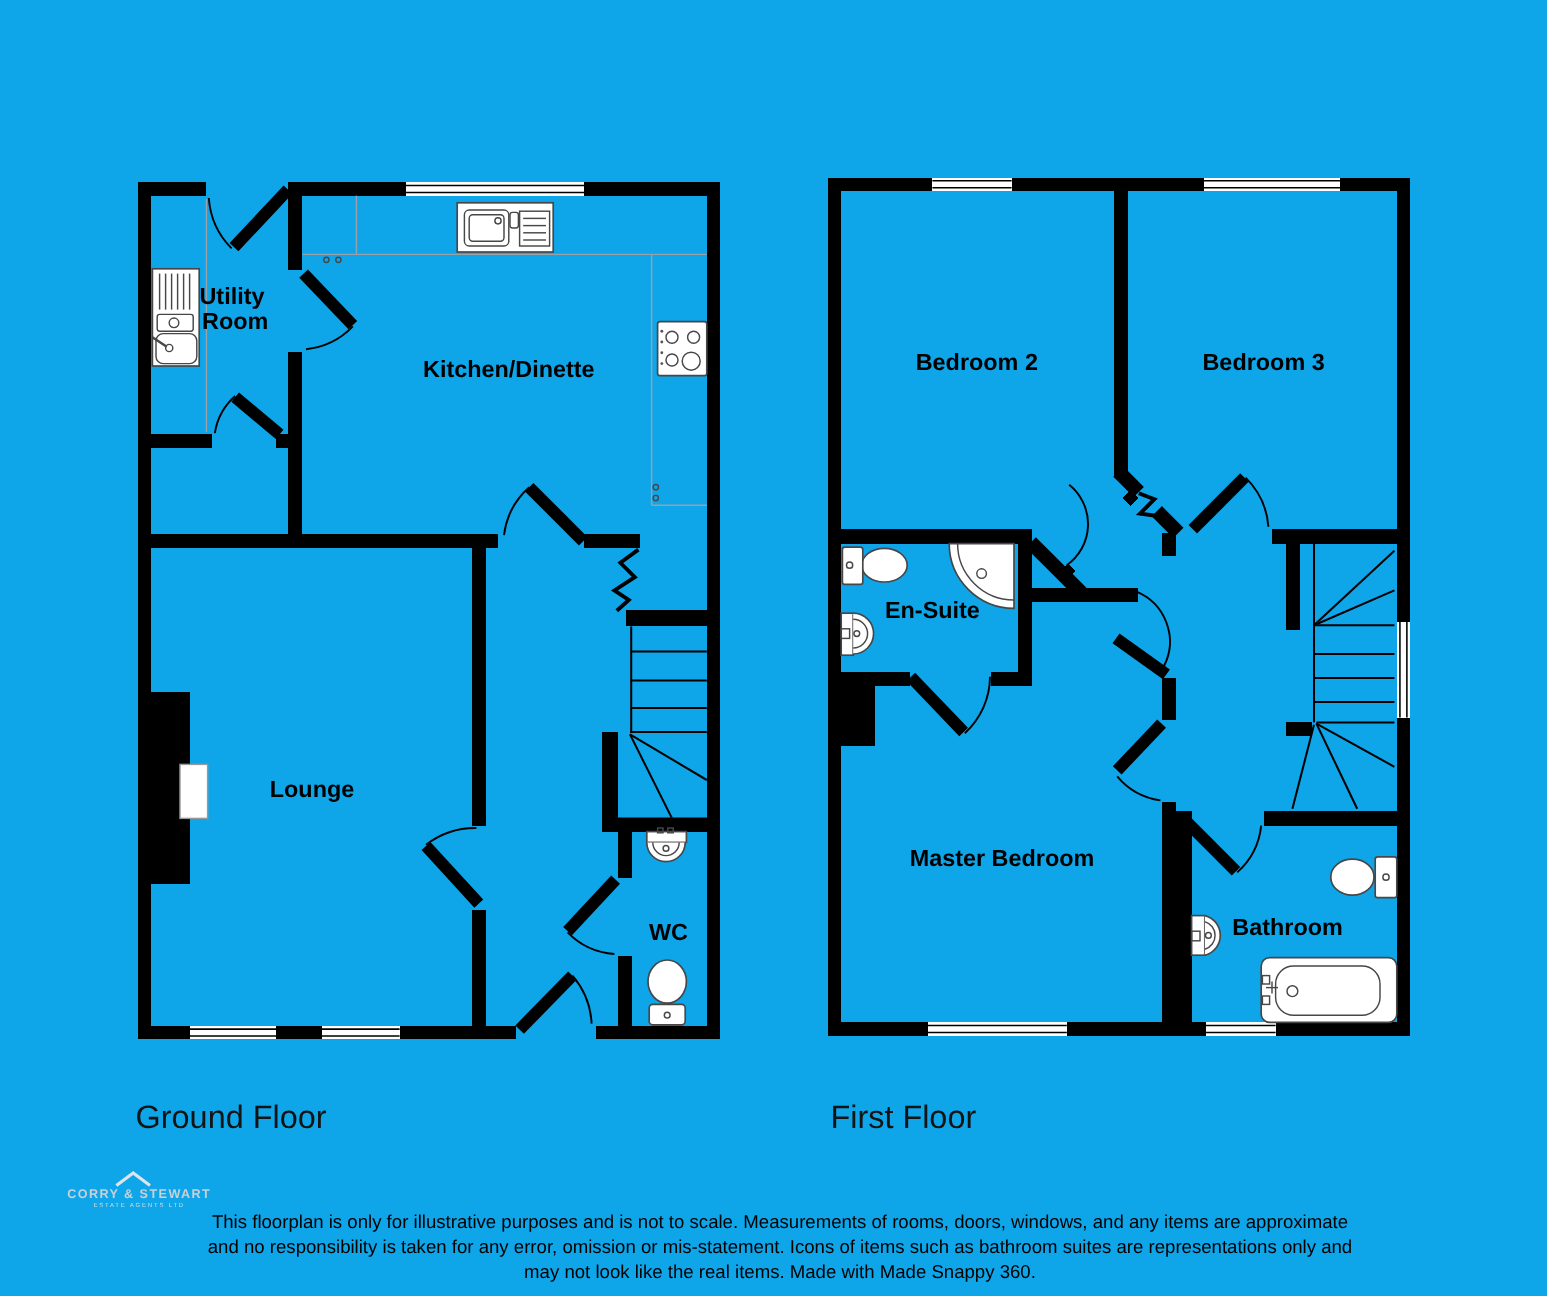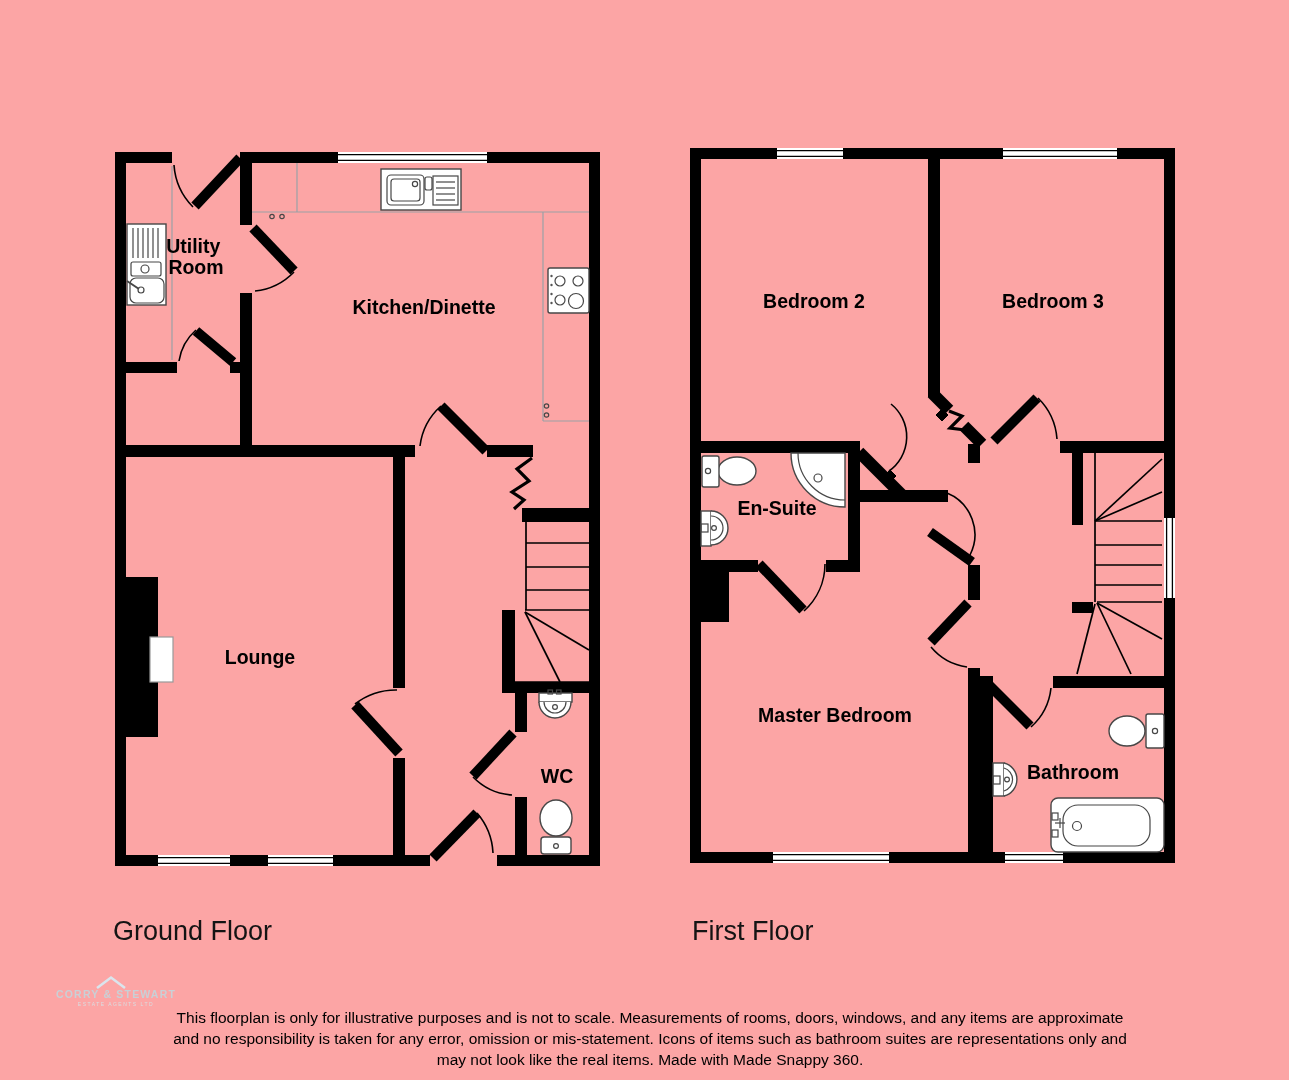--- a/index.html
+++ b/index.html
@@ -1,16 +1,16 @@
 <!DOCTYPE html>
 <html><head>
 <meta charset="utf-8">
 <style>
   html,body{margin:0;padding:0;background:#ffffff;}
-  .page{position:relative;width:1289px;height:1080px;background:#fca5a5;overflow:hidden;
+  .page{position:relative;width:1289px;height:1080px;background:#0ea5e9;overflow:hidden;
         font-family:"Liberation Sans",sans-serif;}
   svg{position:absolute;left:0;top:0;}
   .w{fill:#000;shape-rendering:crispEdges;}
   .leaf{stroke:#000;stroke-width:10;fill:none;}
   .leaf12{stroke:#000;stroke-width:12;fill:none;}
   .door{stroke:#000;stroke-width:1.6;fill:none;}
   .zig{stroke:#000;stroke-width:3.2;fill:none;stroke-linejoin:miter;}
   .stair{stroke:#000;stroke-width:1.7;fill:none;}
   .fx{fill:#fff;stroke:#474747;stroke-width:1.4;}
   .fx2{fill:none;stroke:#474747;stroke-width:1.2;}

